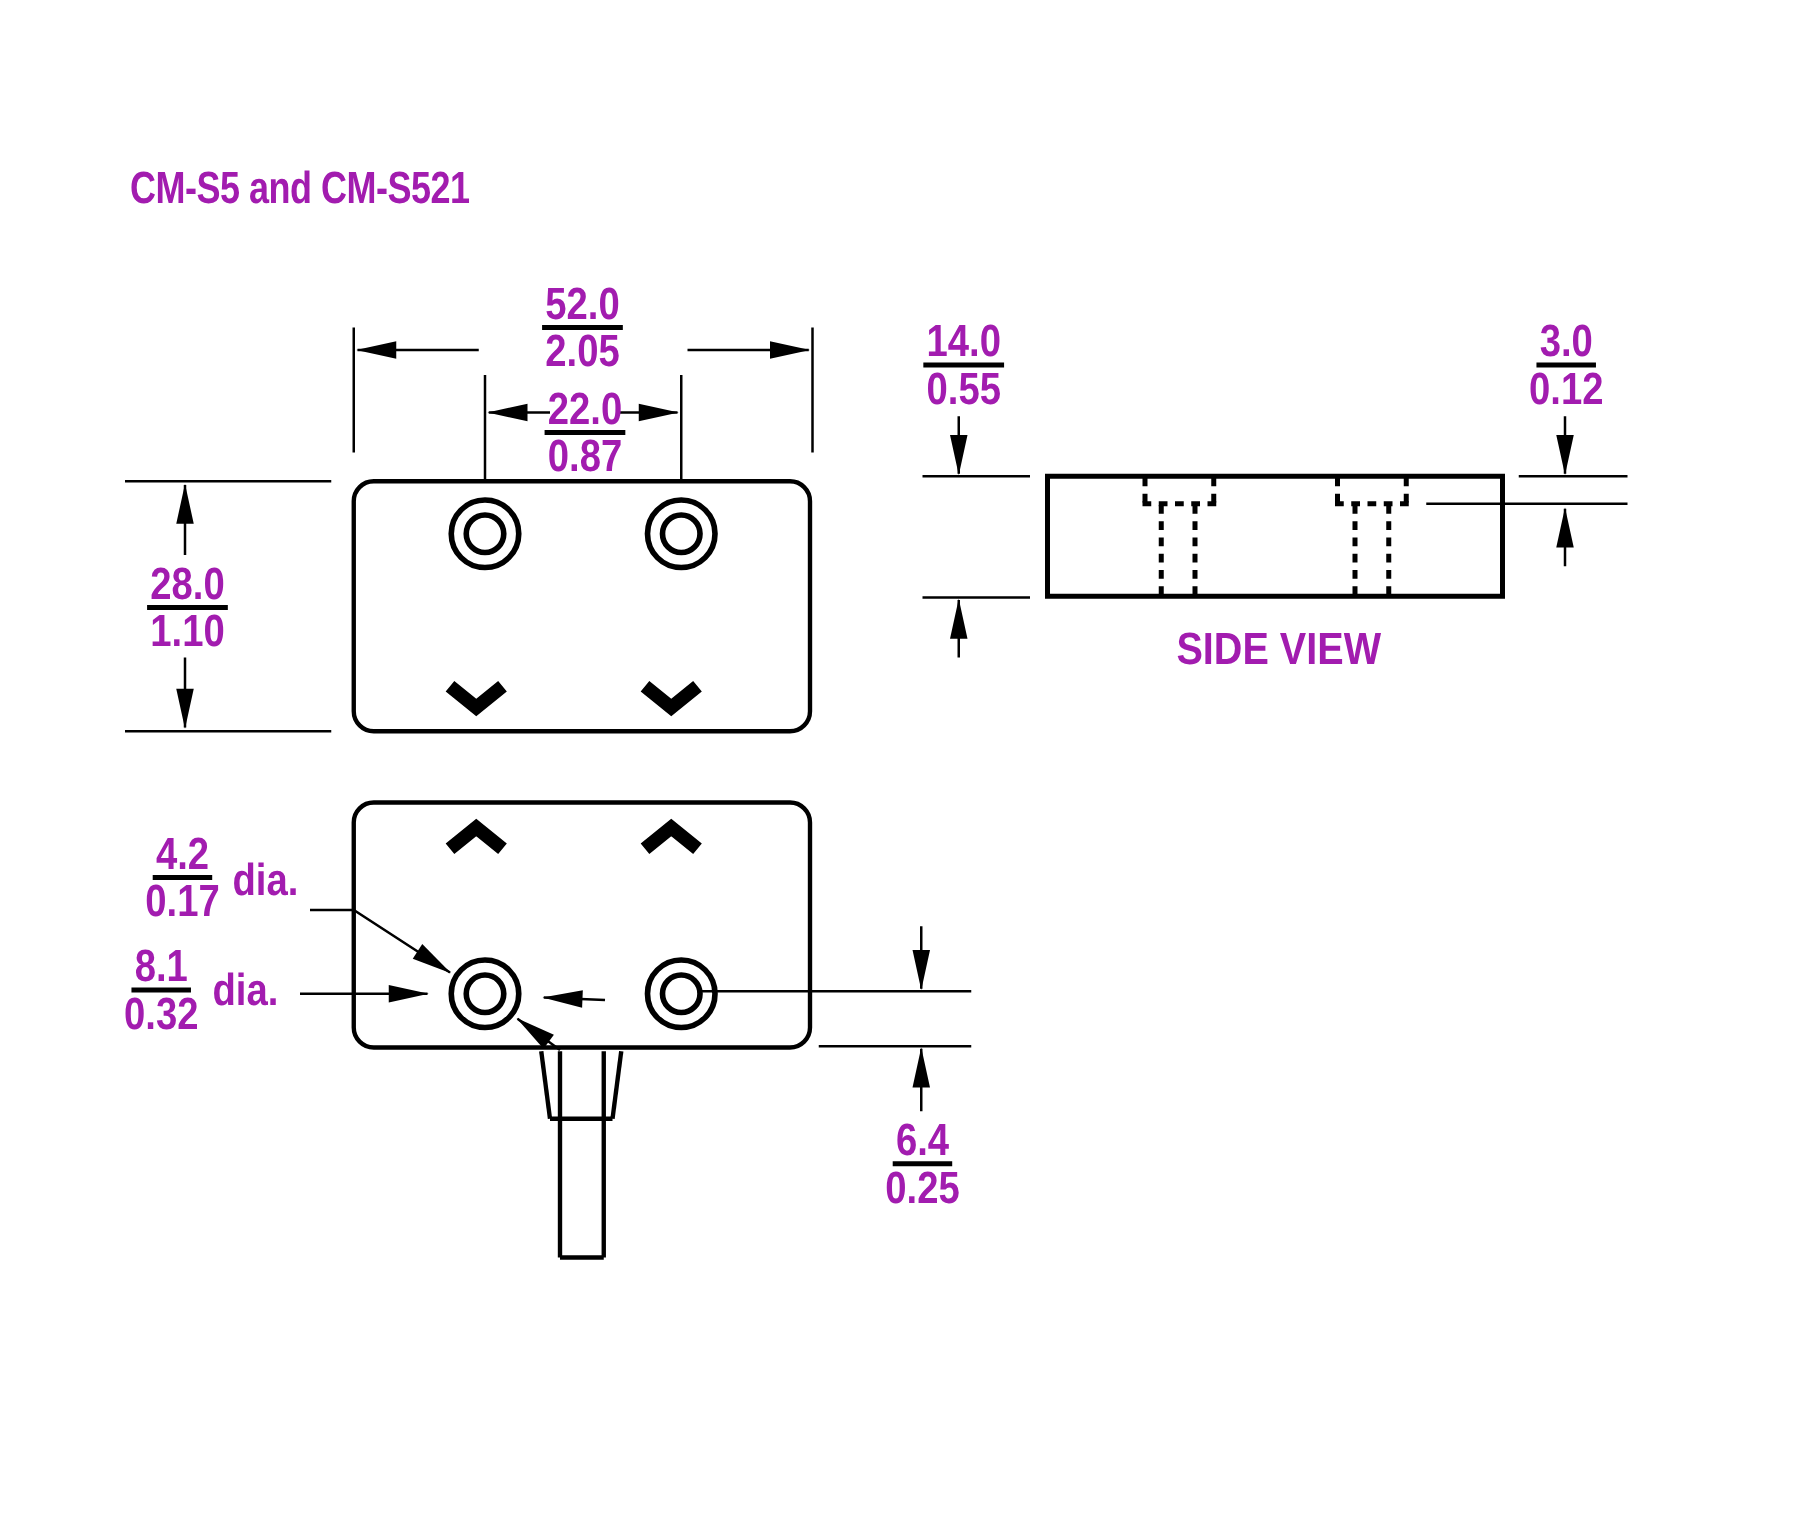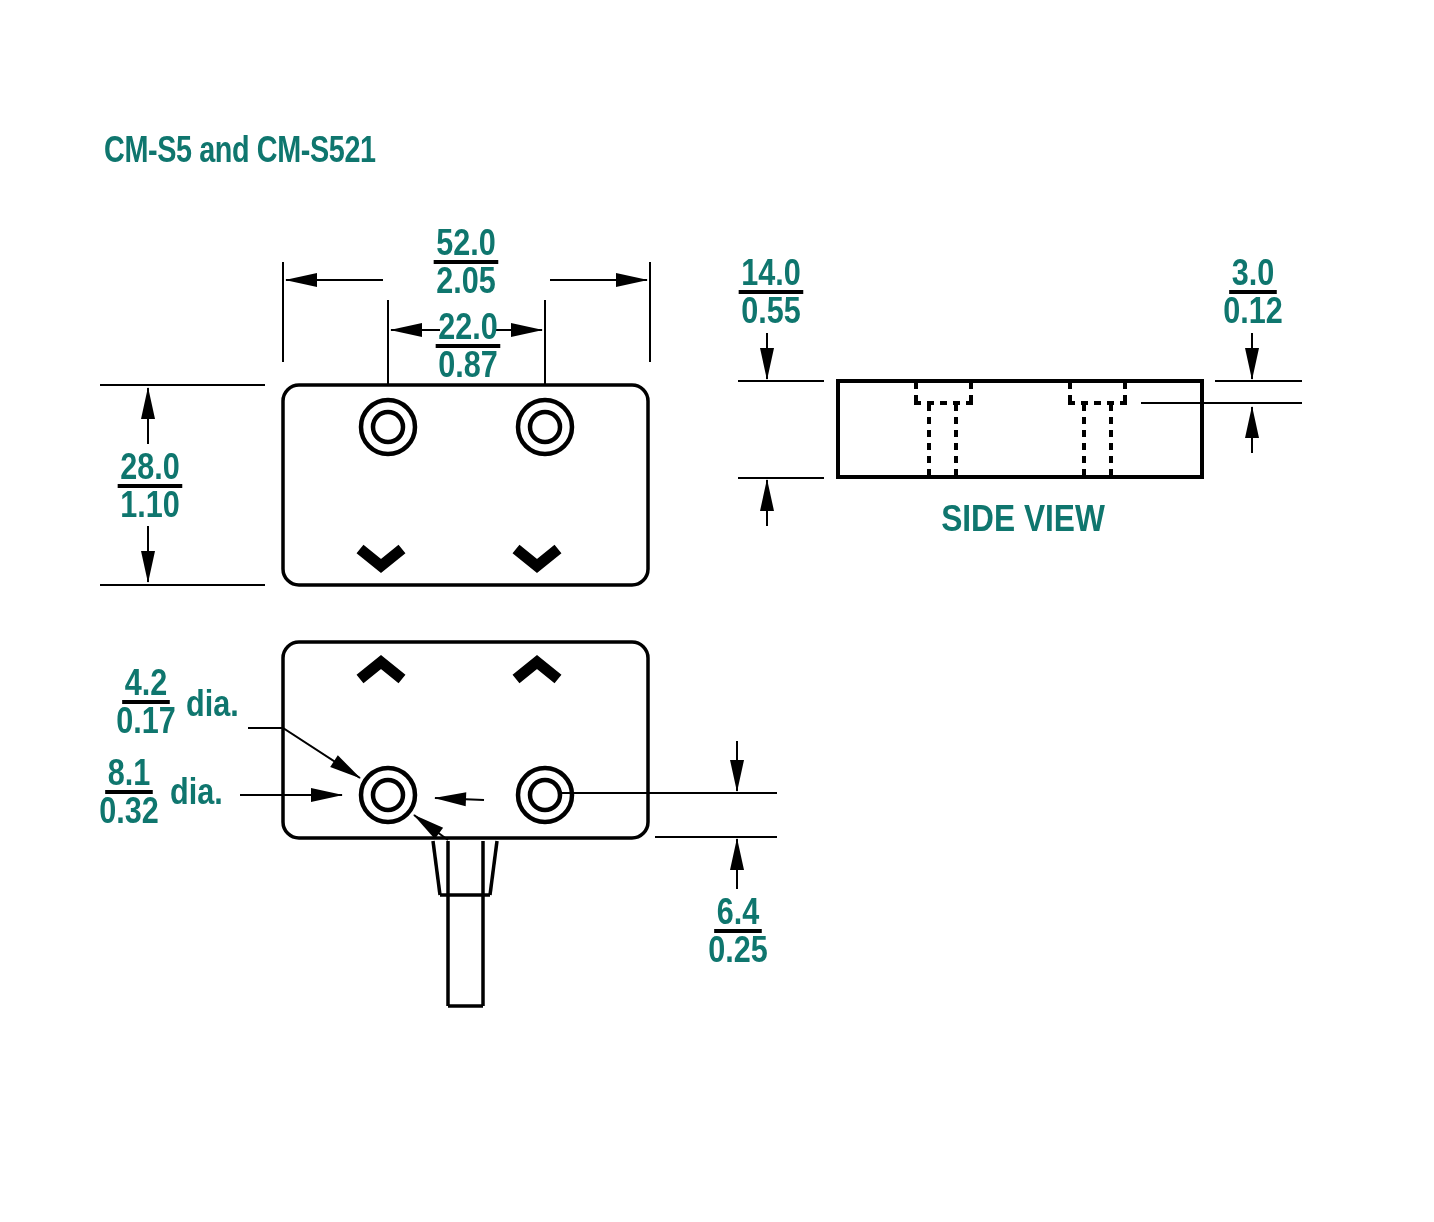--- a/index.html
+++ b/index.html
@@ -1,18 +1,18 @@
 <!DOCTYPE html>
 <html><head>
 <meta charset="utf-8">
 <style>
   html,body { margin:0; padding:0; background:#fff; }
   .canvas {
     position:relative; width:1434px; height:1222px; background:#ffffff;
-    font-family:"Liberation Sans", sans-serif; color:#0f766e; overflow:hidden;
+    font-family:"Liberation Sans", sans-serif; color:#a21caf; overflow:hidden;
   }
   .canvas svg { position:absolute; left:0; top:0; }
   .lbl { position:absolute; font-weight:bold; white-space:nowrap; }
   .centered { transform:translateX(-50%) scaleX(0.85); transform-origin:center top; }
   .leftanch { transform:scaleX(0.85); transform-origin:left top; }
   .frac { display:flex; flex-direction:column; align-items:center; font-size:36px; line-height:30px; }
   .frac .num { border-bottom:4px solid #000; padding:0 3px 2px 3px; }
   .frac .den { padding-top:2px; }
   .dia { font-size:36px; line-height:32px; }
   .title { font-size:36px; line-height:32px; transform:scaleX(0.8); transform-origin:left top; letter-spacing:-0.5px; }

